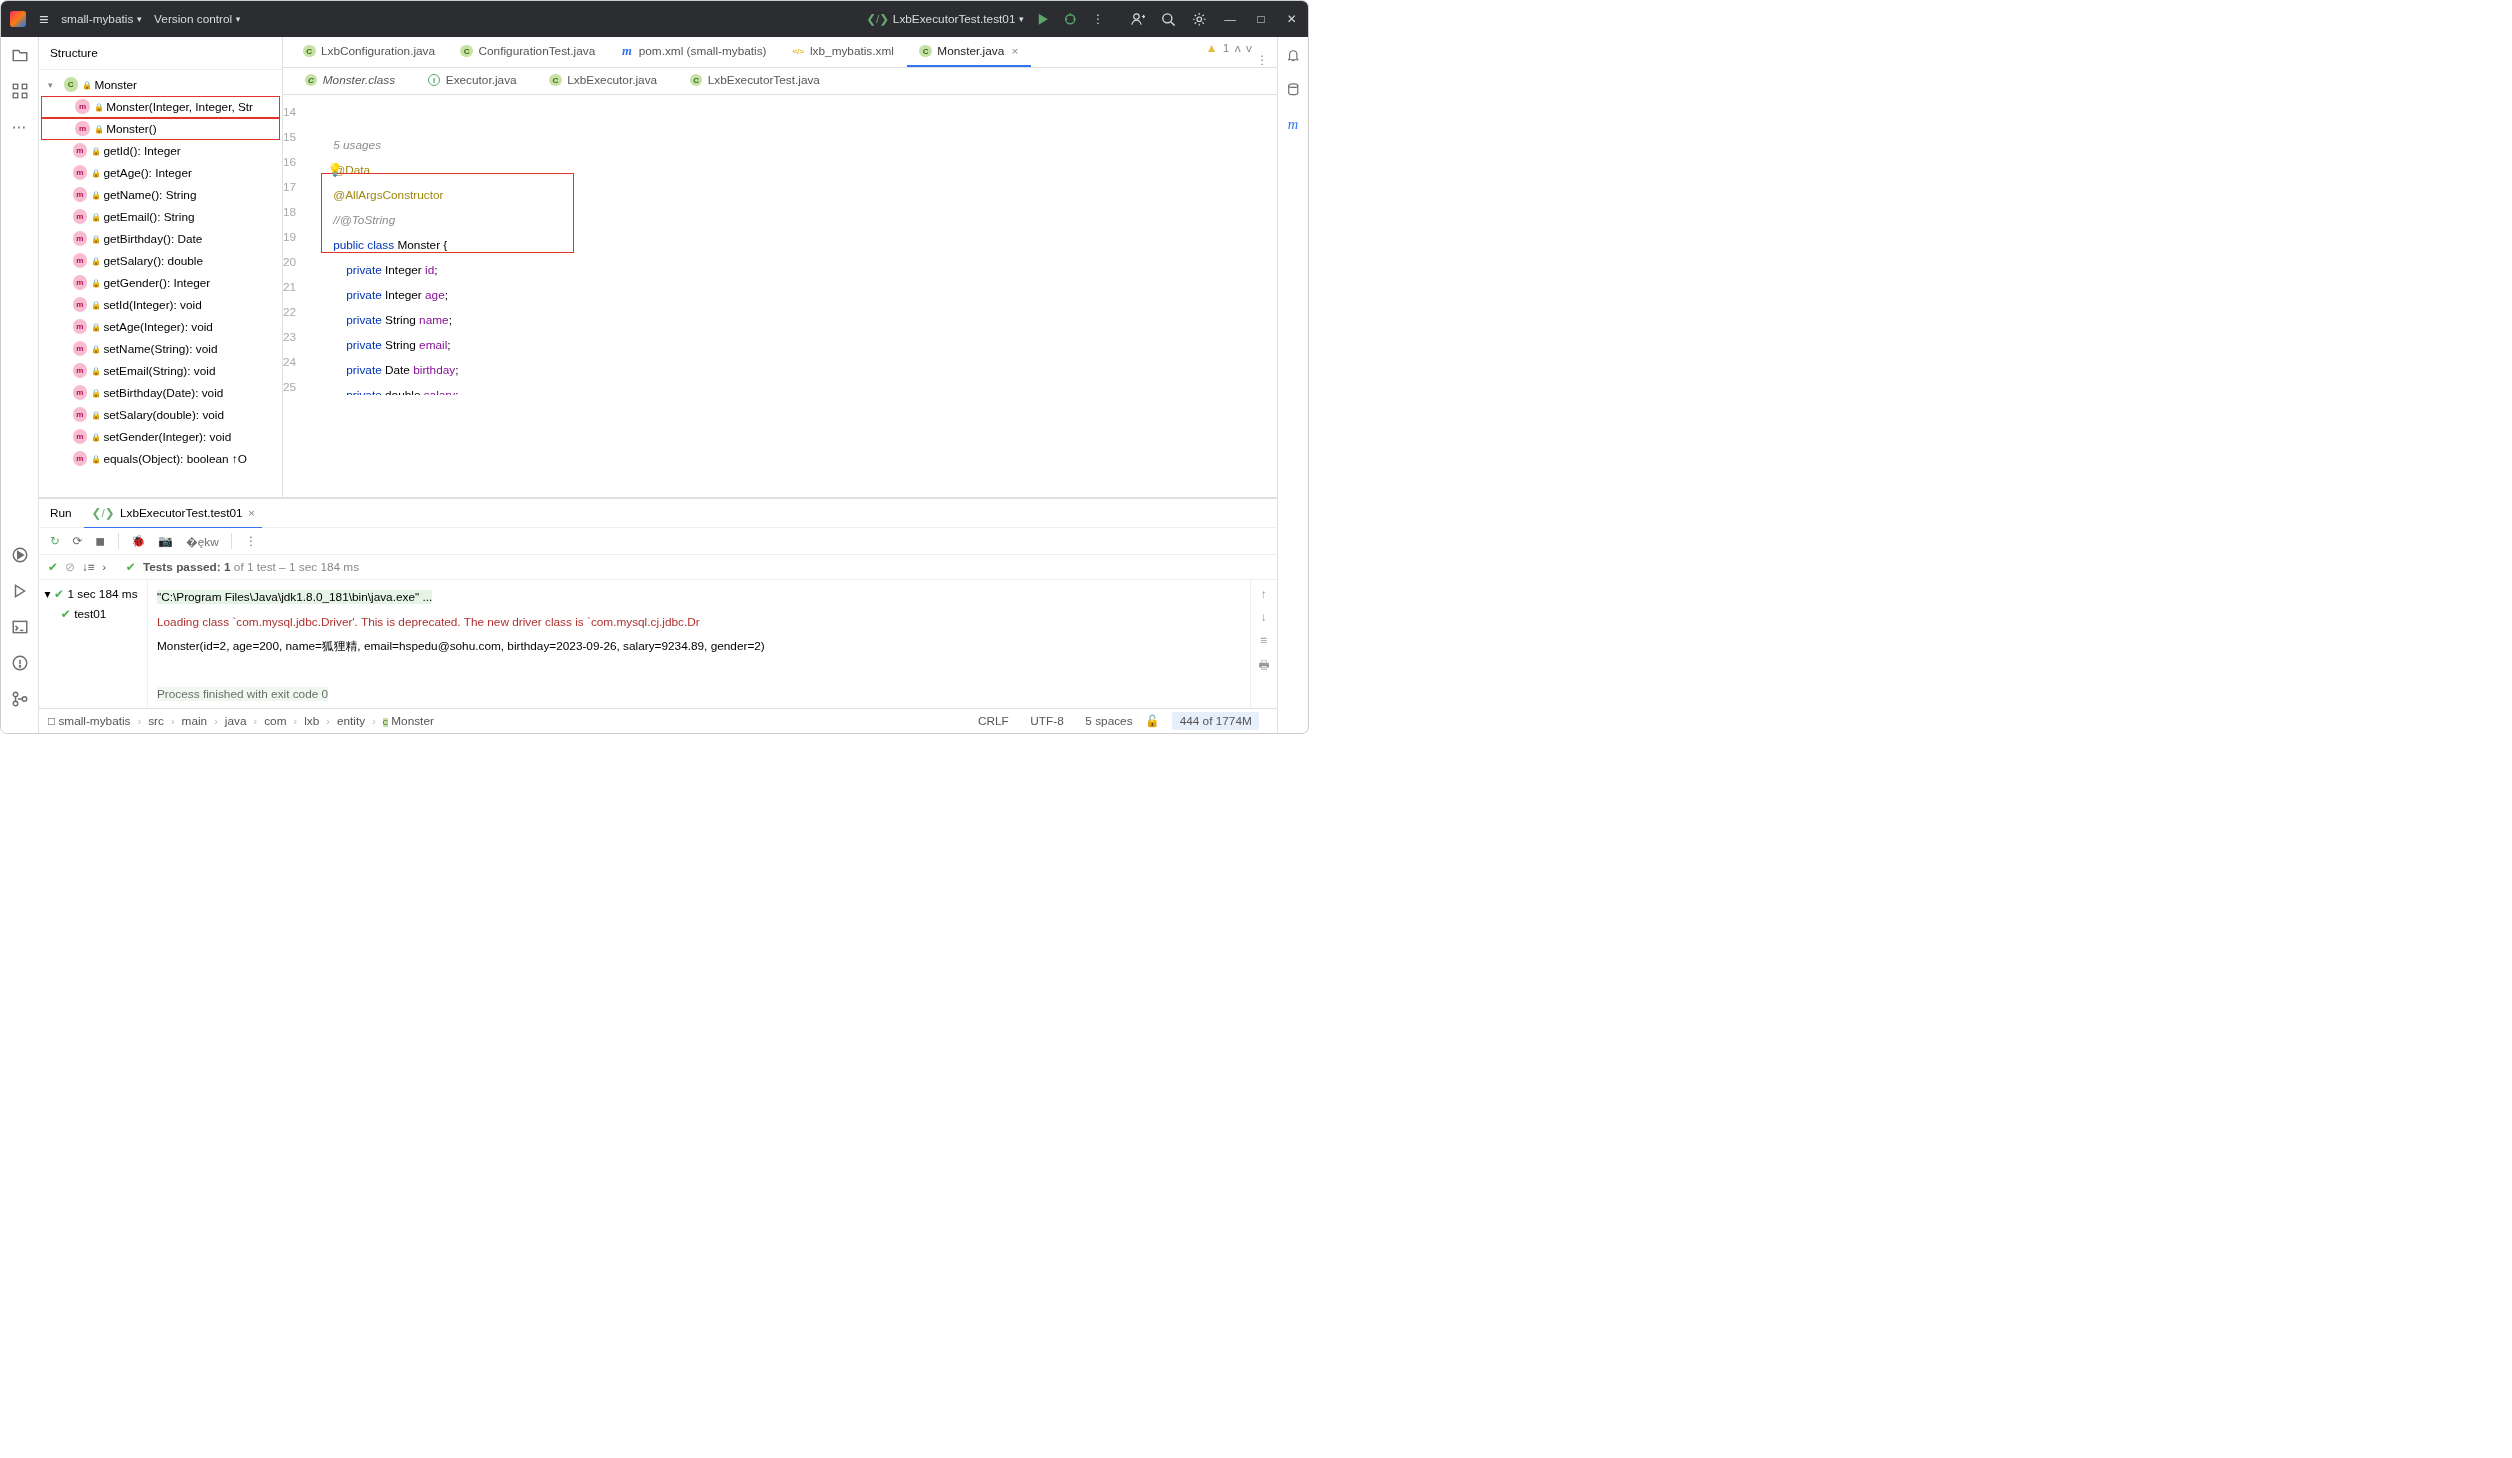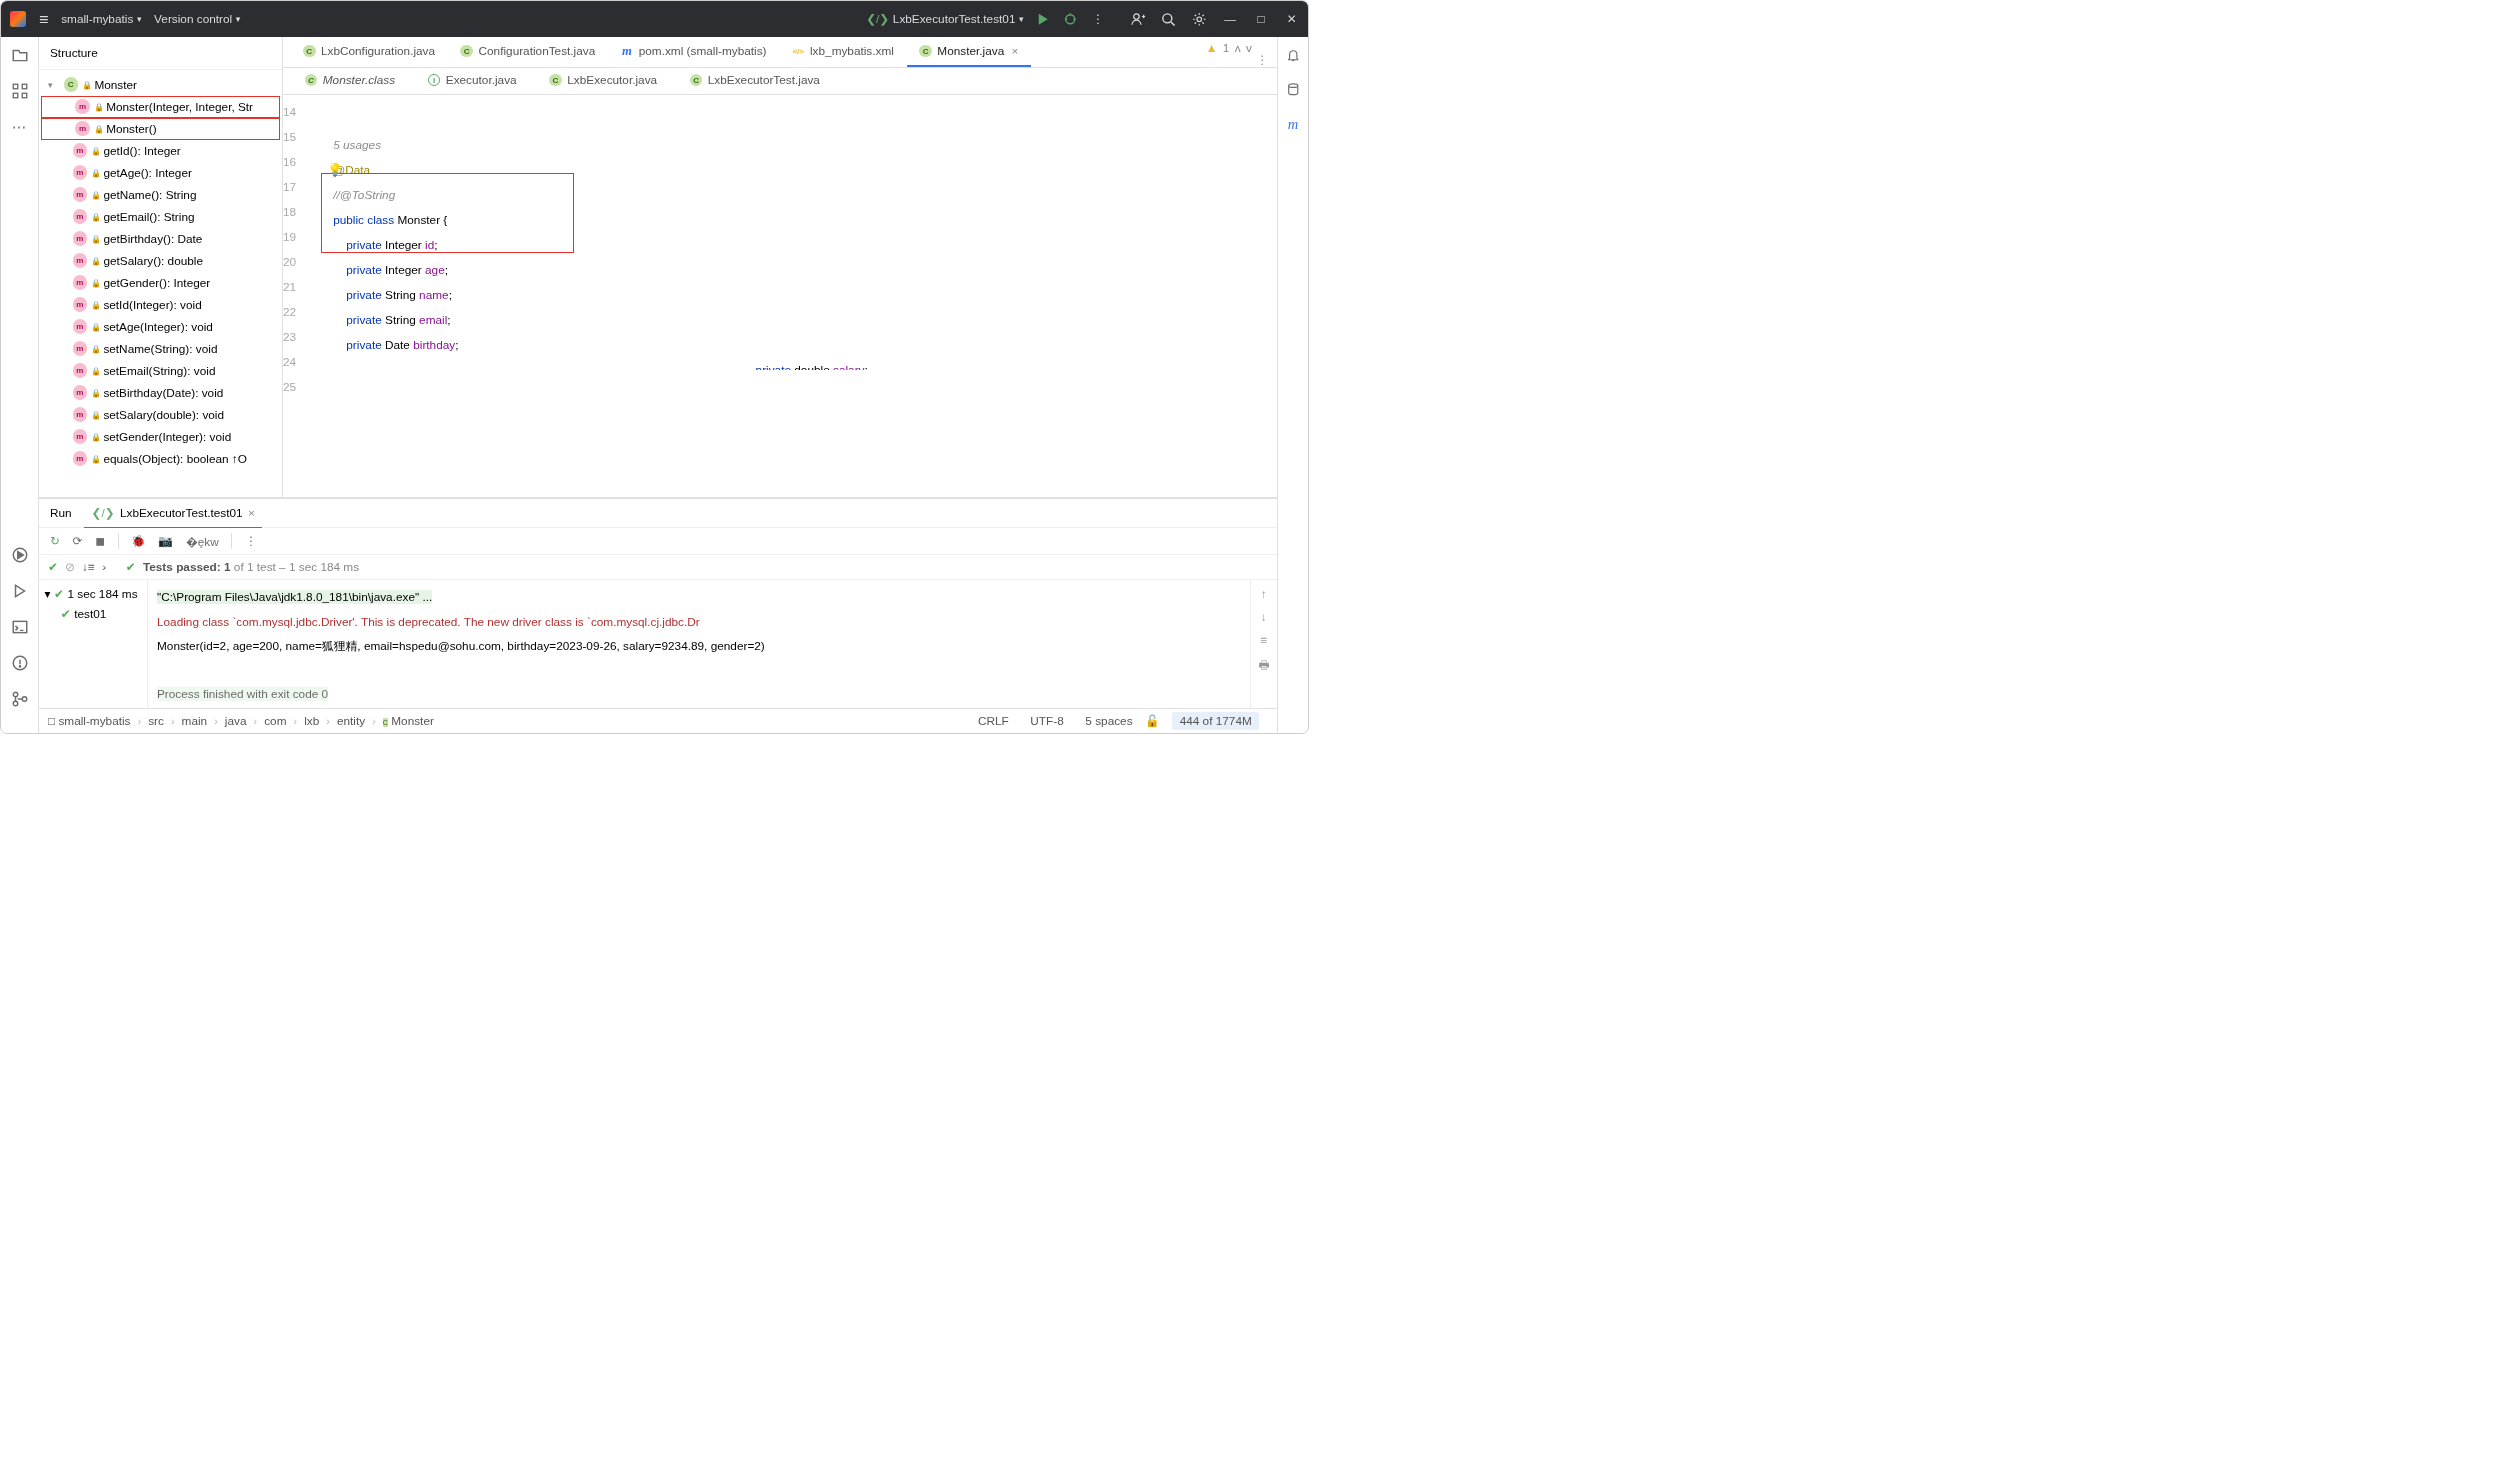--- a/index.html
+++ b/index.html
@@ -384,28 +384,29 @@
                 <div>23</div>
                 <div>24</div>
                 <div>25</div>
               </div>
             <div class="code" id="code">
                 <div class="code-redbox" style="top: 78px; height: 80px;"></div>
                 <div class="line" style="overflow: hidden; height: 7.2px;"><span class="kw1">import</span> java.util.Date;</div>
                 <div class="line">&nbsp;</div>
                 <div class="line"><span class="hint">5 usages</span></div>
                 <div class="line"><span class="yellow-bulb">💡</span><span class="ann">@Data</span></div>
+                <div class="line"><span class="ann">@AllArgsConstructor</span></div>
                 <div class="line"><span class="cmt">//@ToString</span></div>
                 <div class="line"><span class="kw1">public class</span> Monster {</div>
                 <div class="line">    <span class="kw1">private</span><span class="typ"> Integer </span><span class="fld">id</span>;</div>
                 <div class="line">    <span class="kw1">private</span><span class="typ"> Integer </span><span class="fld">age</span>;</div>
                 <div class="line">    <span class="kw1">private</span><span class="typ"> String </span><span class="fld">name</span>;</div>
                 <div class="line">    <span class="kw1">private</span><span class="typ"> String </span><span class="fld">email</span>;</div>
                 <div class="line">    <span class="kw1">private</span><span class="typ"> Date </span><span class="fld">birthday</span>;</div>
-                <div class="line" style="overflow: hidden; height: 12.7px; text-align: center;">    <span class="kw1">private</span><span class="typ"> double </span><span class="fld">salary</span>;</div>
+                <div class="line" style="overflow: hidden; height: 12.7px;">    <span class="kw1">private</span><span class="typ"> double </span><span class="fld">salary</span>;</div>
               </div>
           </div>
         </div>
       </div>
 
       <div class="runpanel">
         <div class="run-hdr">
           <span class="lbl">Run</span>
           <div class="tabname">
             <span style="color:#6aab73">❮/❯</span>

